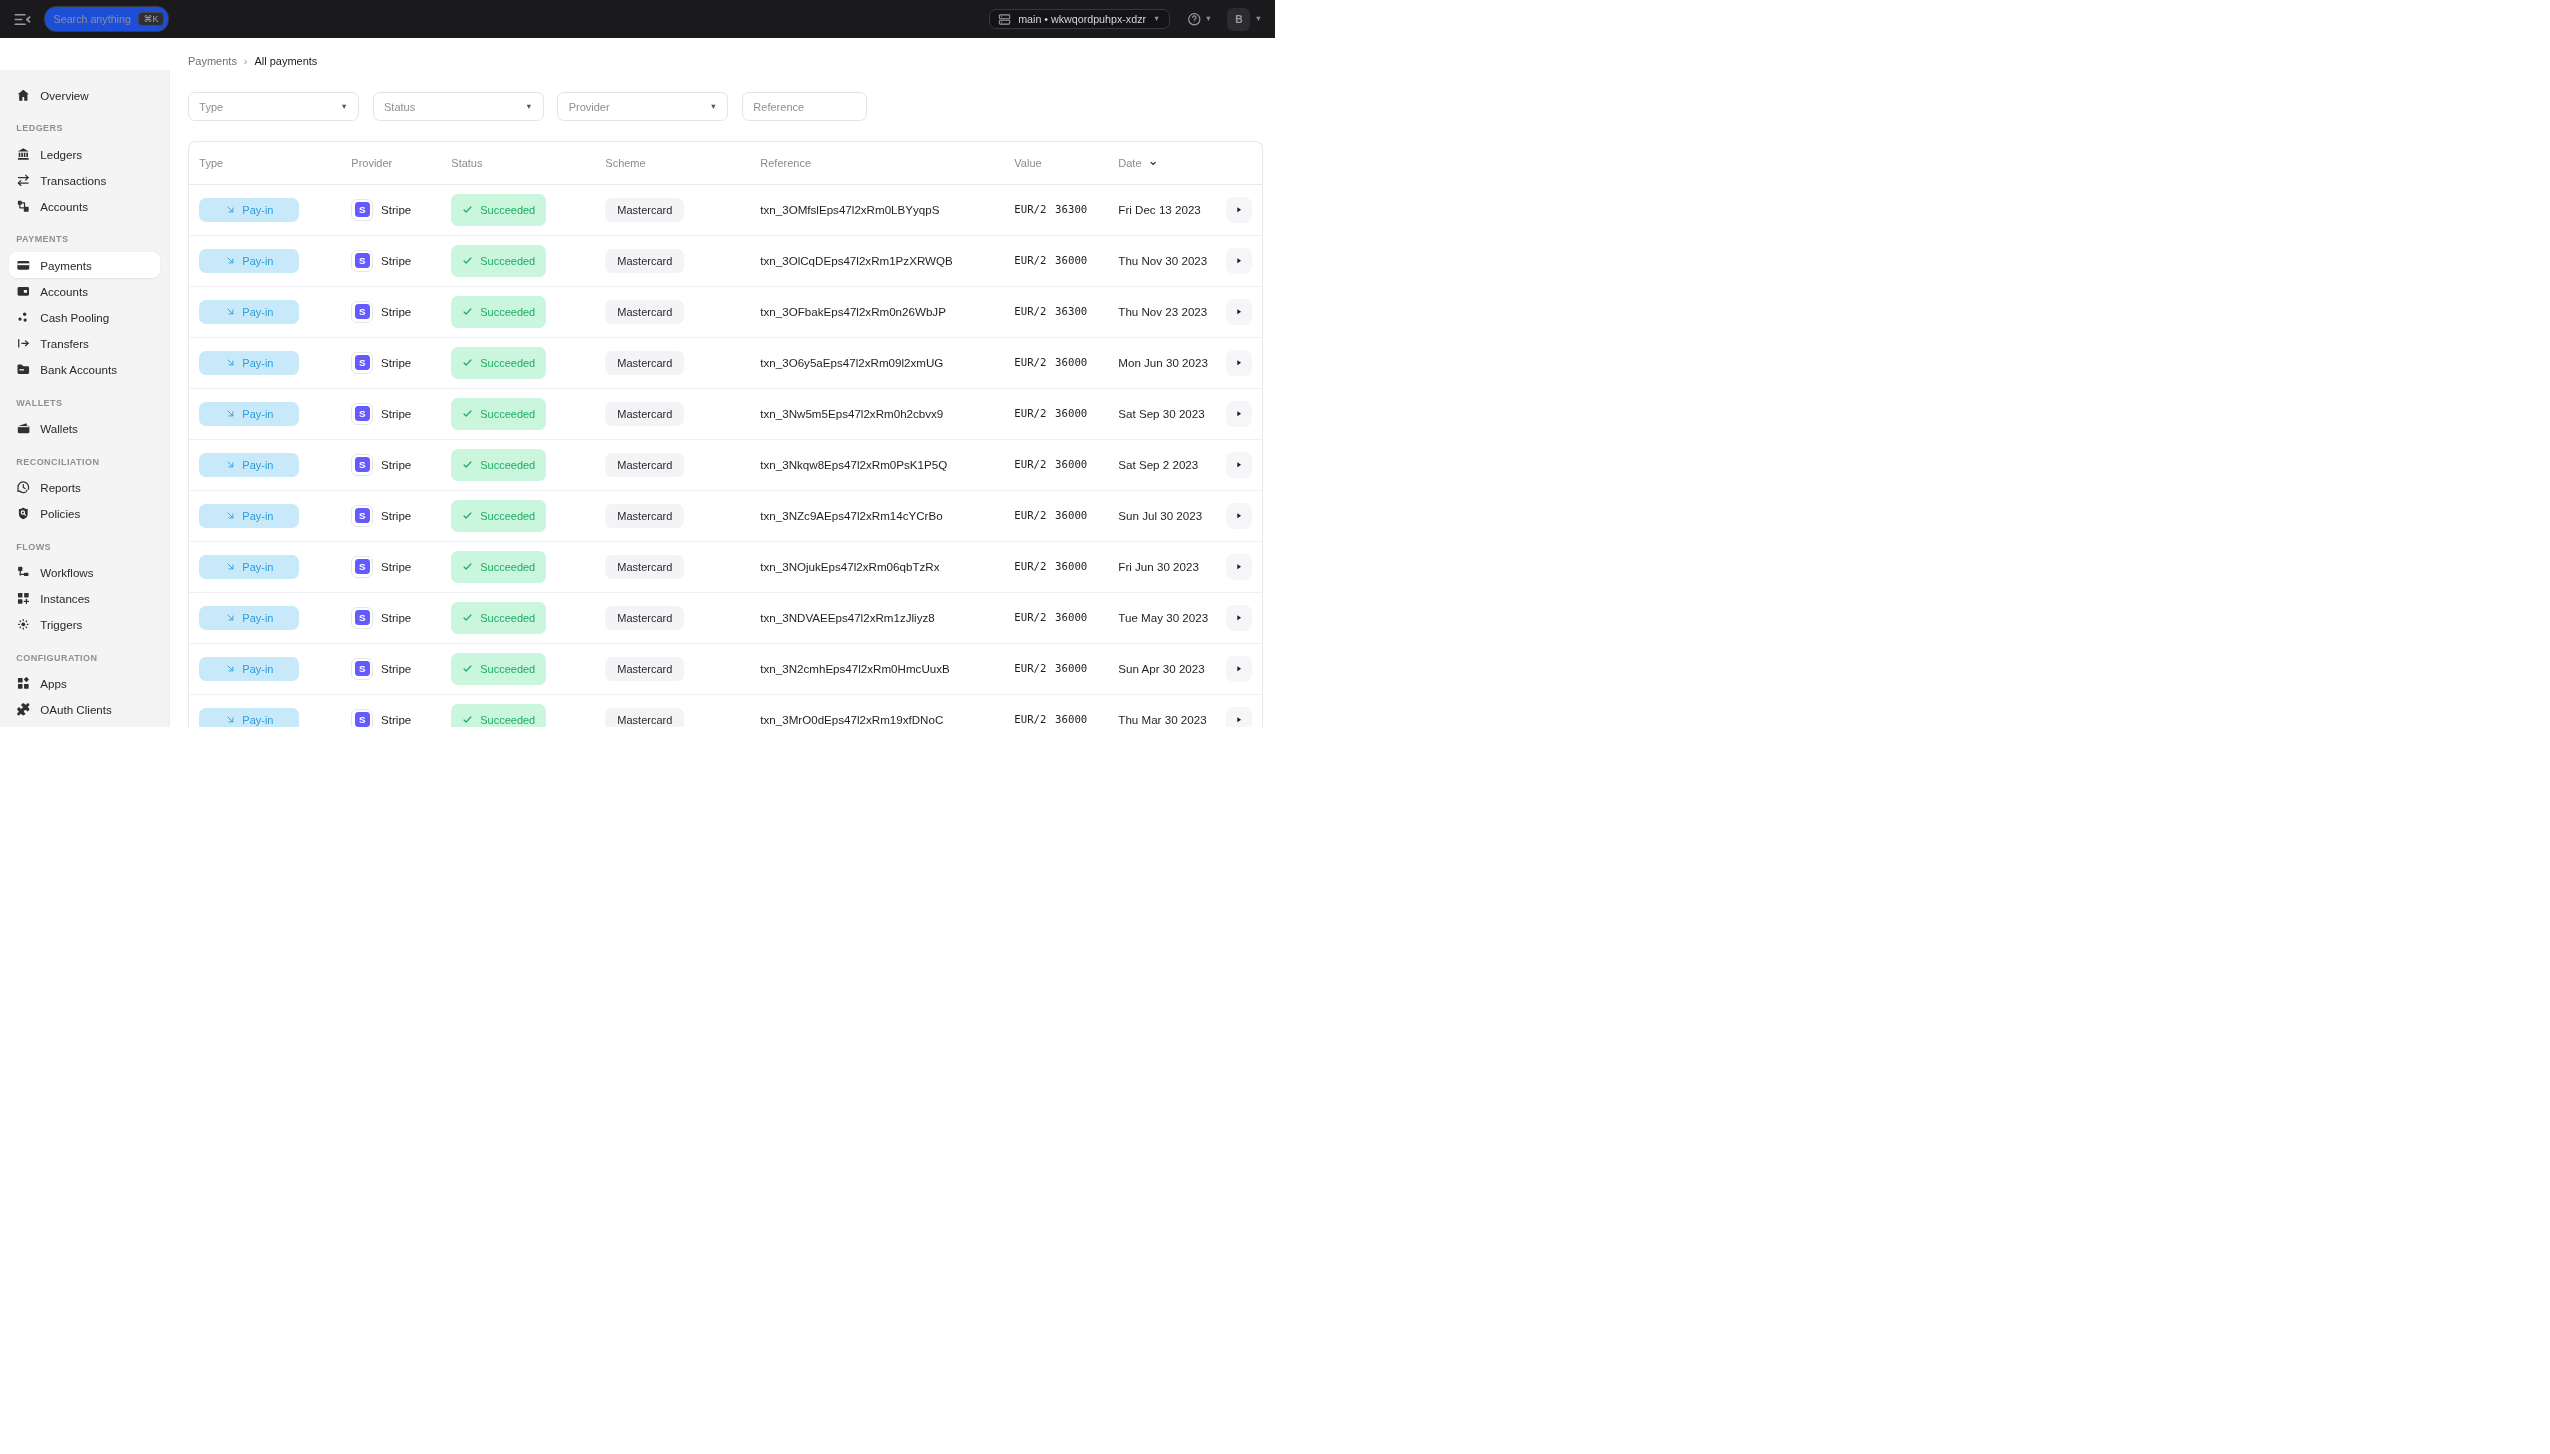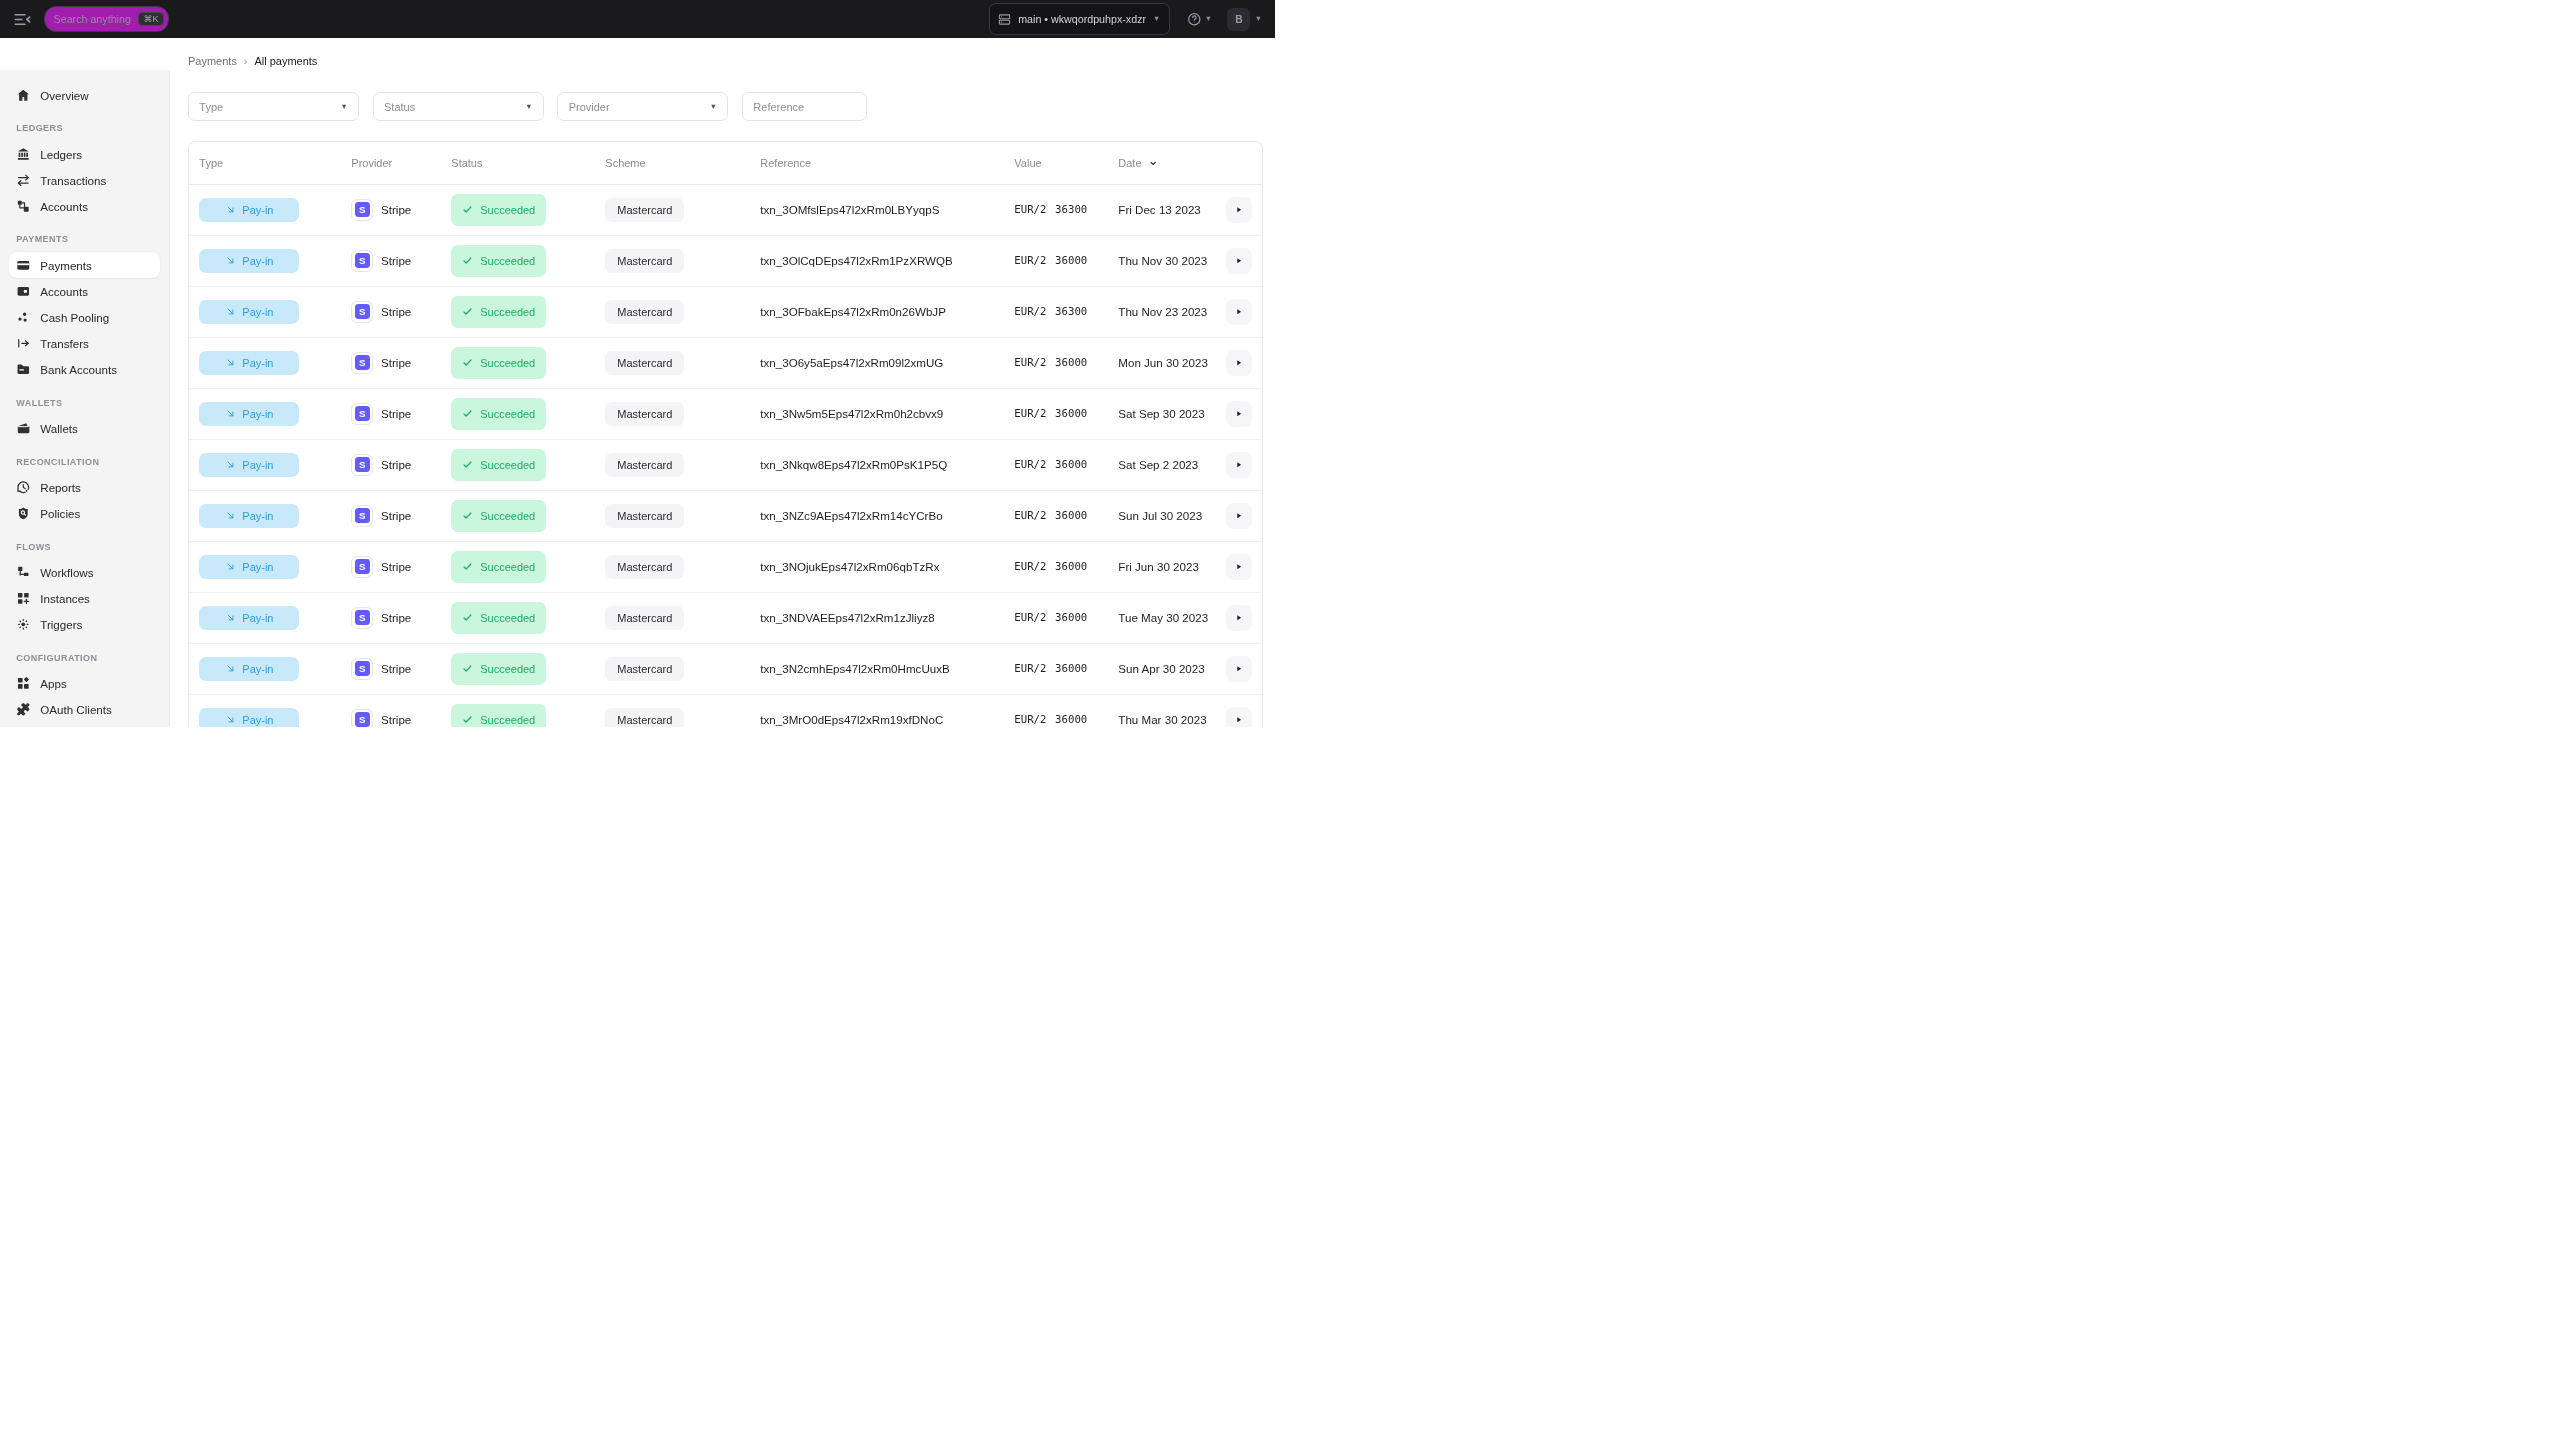--- a/index.html
+++ b/index.html
@@ -7,27 +7,27 @@
   body {
     width:1275px; height:727px; overflow:hidden;
     font-family:"Liberation Sans", sans-serif;
     color:#1f1f23; font-size:11.6px;
   }
   svg { display:block; }
 
   
   .topbar { height:38px; background:#1a1a1d; display:flex; align-items:center; padding:0 13px; gap:12px; }
   .collapse-btn { background:none; border:0; color:#9a9aa1; width:19px; height:19px; cursor:pointer; padding:0; }
-  .searchbox { width:125px; height:26px; background:#a21caf; border:0.9px solid #3a3a41; border-radius:12px;
+  .searchbox { width:125px; height:26px; background:#1d4ed8; border:0.9px solid #3a3a41; border-radius:12px;
                display:flex; align-items:center; gap:5.1px; padding:0 4.3px 0 8.6px; }
   .searchbox input { flex:1; min-width:0; background:transparent; border:0; outline:none; color:#e4e4e7; font-size:10.7px; font-family:inherit; }
   .searchbox input::placeholder { color:#8e8e95; }
   .kbd { background:#2e2e34; border:0.9px solid #47474d; border-radius:4.3px; color:#a5a5ac; font-size:9px; padding:1.7px 4.3px; line-height:1; white-space:nowrap; }
   .tb-spacer { flex:1; }
-  .env-btn { height:32px; background:#141417; border:0.9px solid #38383e; border-radius:6.9px; display:flex; align-items:center;
+  .env-btn { height:20px; background:#141417; border:0.9px solid #38383e; border-radius:6.9px; display:flex; align-items:center;
              gap:6.9px; padding:0 8.6px; color:#d6d6da; font-size:10.7px; cursor:pointer; font-family:inherit; }
   .env-btn .env-icon { color:#9a9aa1; width:13px; height:13px; }
   .caret-dn { color:#8e8e95; font-size:7.3px; line-height:1; }
   .help-btn { background:none; border:0; color:#97979e; display:flex; align-items:center; gap:3.4px; cursor:pointer; margin-left:5.1px; }
   .help-btn svg { width:14.6px; height:14.6px; }
   .avatar-btn { background:none; border:0; display:flex; align-items:center; gap:4.3px; cursor:pointer; margin-left:3.4px; }
   .avatar { width:23px; height:23px; border-radius:6px; background:#2b2b30; color:#98989f; font-size:10.3px; font-weight:bold;
             display:flex; align-items:center; justify-content:center; }
 
   

